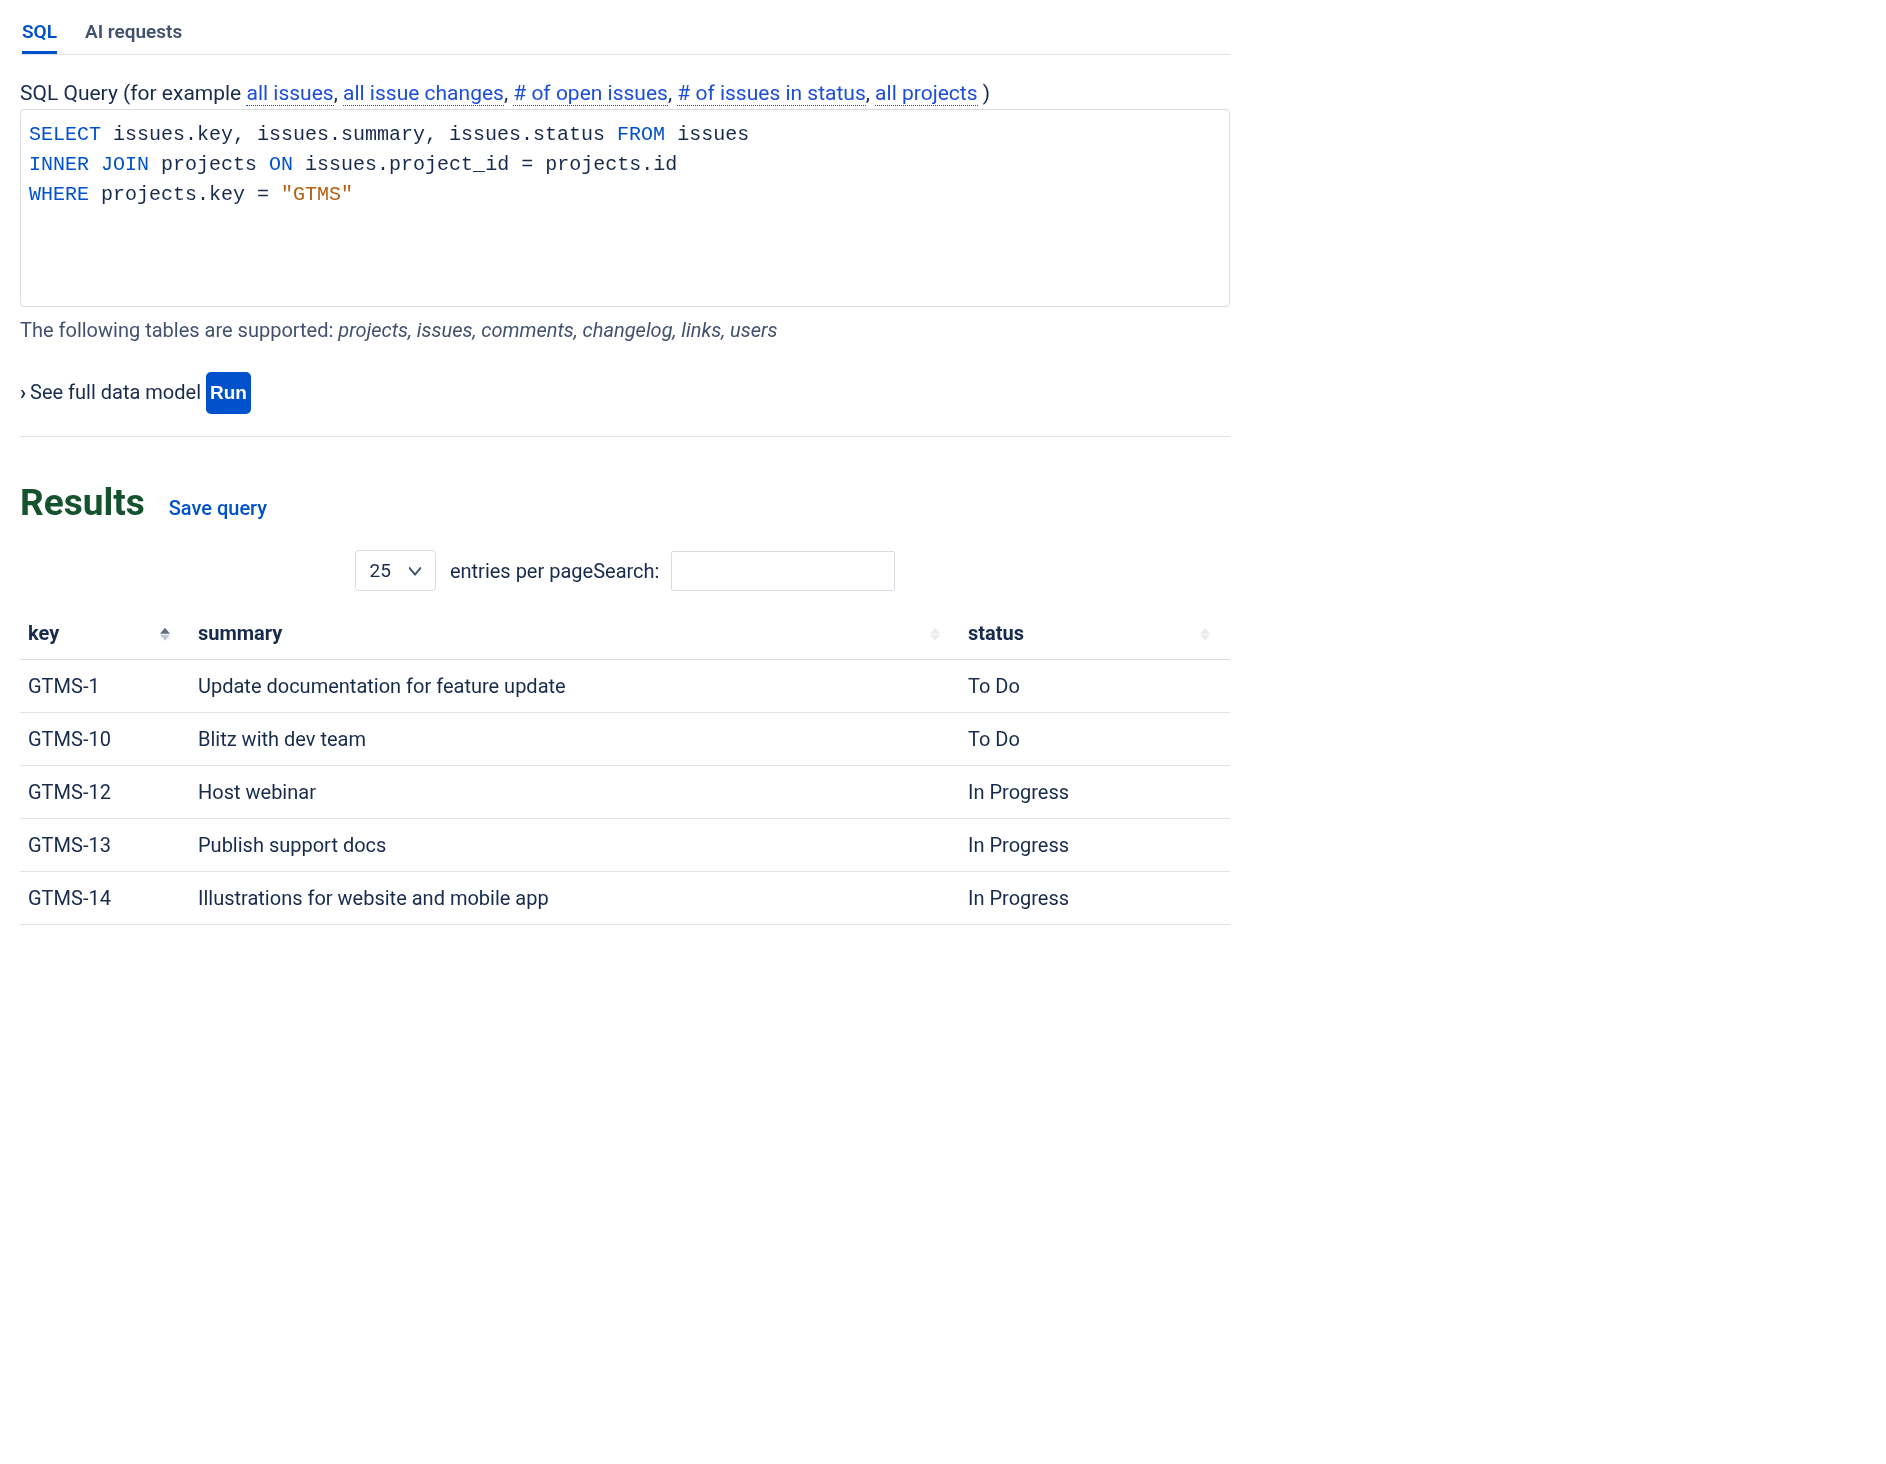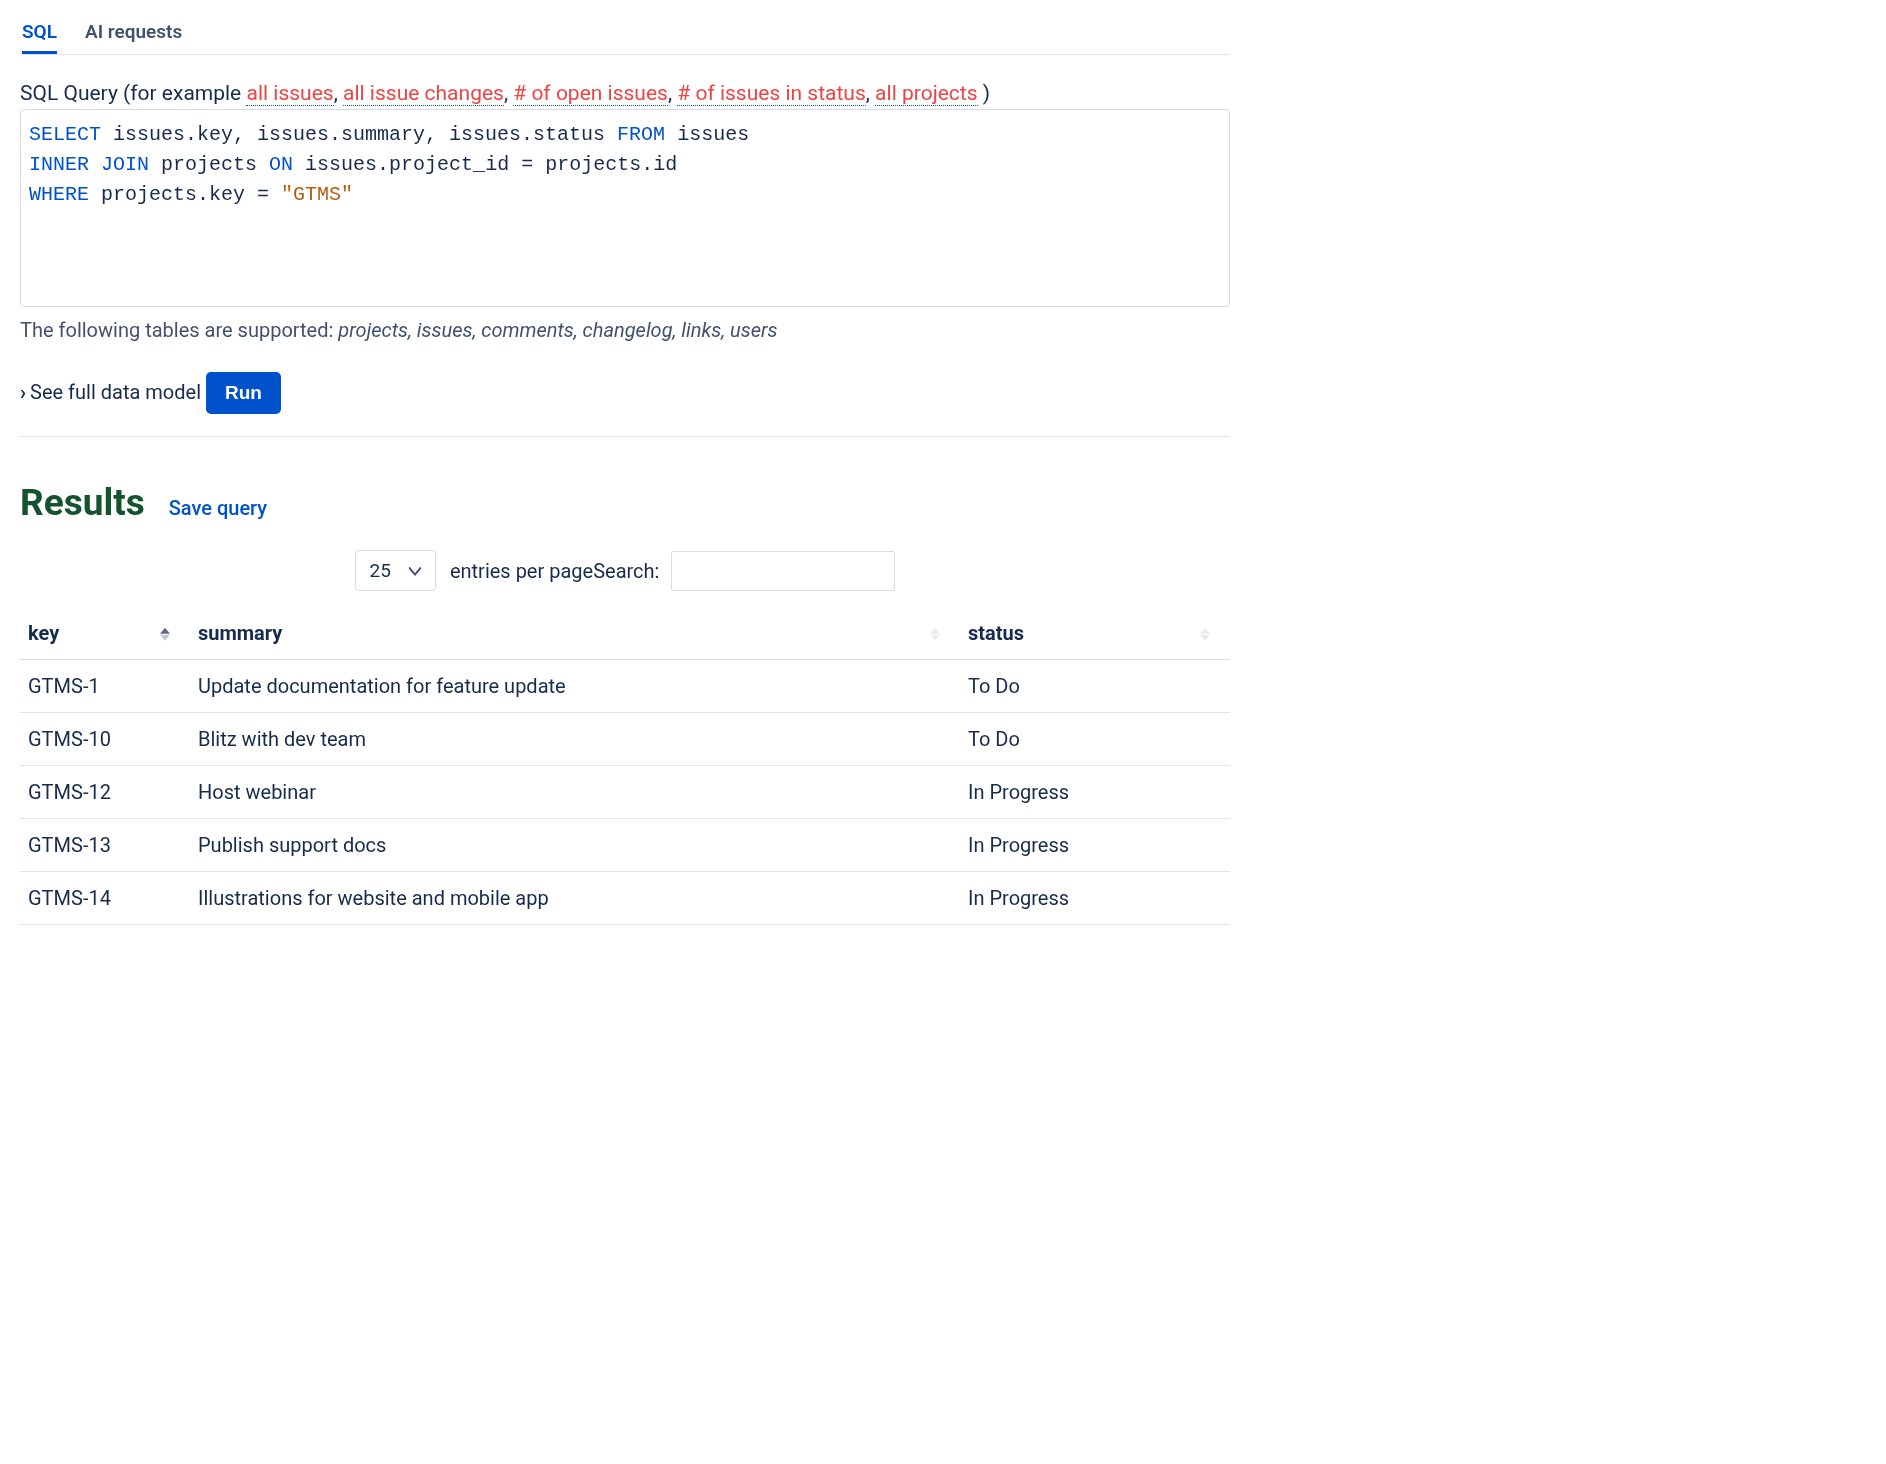--- a/index.html
+++ b/index.html
@@ -31,21 +31,21 @@
   .tab.active {
     color: #0052CC;
     border-bottom: 3px solid #0052CC;
   }
   .query-label-line {
     font-size: 21px;
     color: #172B4D;
     margin-bottom: 4px;
   }
   .example-link {
-    color: #ef4444;
+    color: #1d4ed8;
     text-decoration: none;
     border-bottom: 1.5px dotted #0052CC;
     cursor: pointer;
   }
   .sql-editor {
     border: 1px solid #d8dce3;
     border-radius: 4px;
     padding: 10px 8px;
     font-family: "SFMono-Regular", Consolas, "Liberation Mono", Menlo, monospace;
     font-size: 20px;
@@ -75,21 +75,21 @@
   }
   .chevron {
     display: inline-block;
     font-weight: 700;
   }
   .run-btn {
     background: #0052CC;
     color: #fff;
     border: none;
     border-radius: 5px;
-    padding: 10px 19px;
+    padding: 10px 4px;
     font-size: 19px;
     font-weight: 600;
     margin-top: 30px;
     cursor: pointer;
   }
   .divider {
     border-top: 1px solid #e2e4e9;
     margin-top: 22px;
     margin-bottom: 44px;
   }

